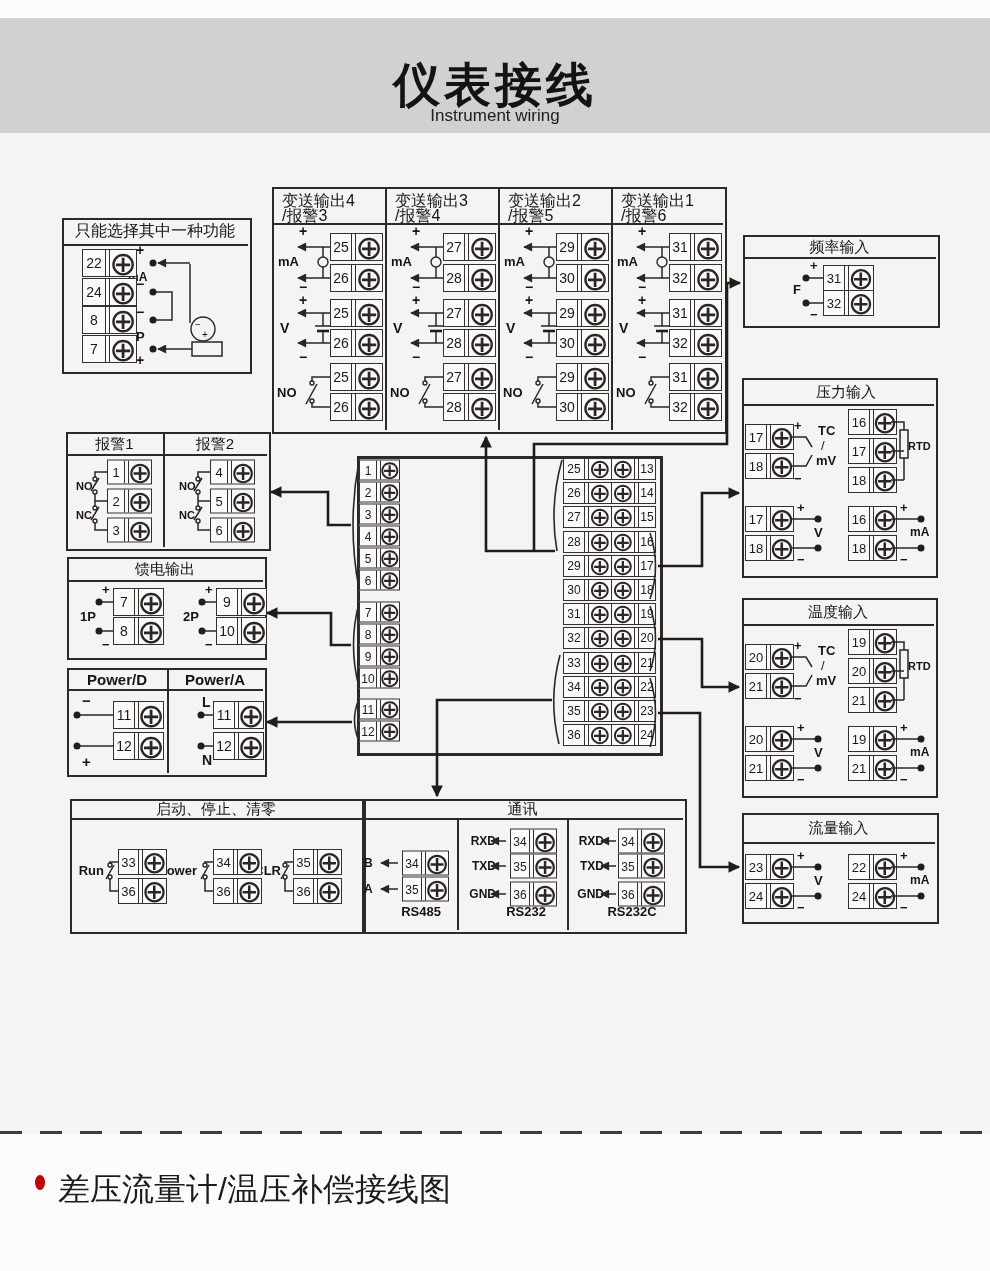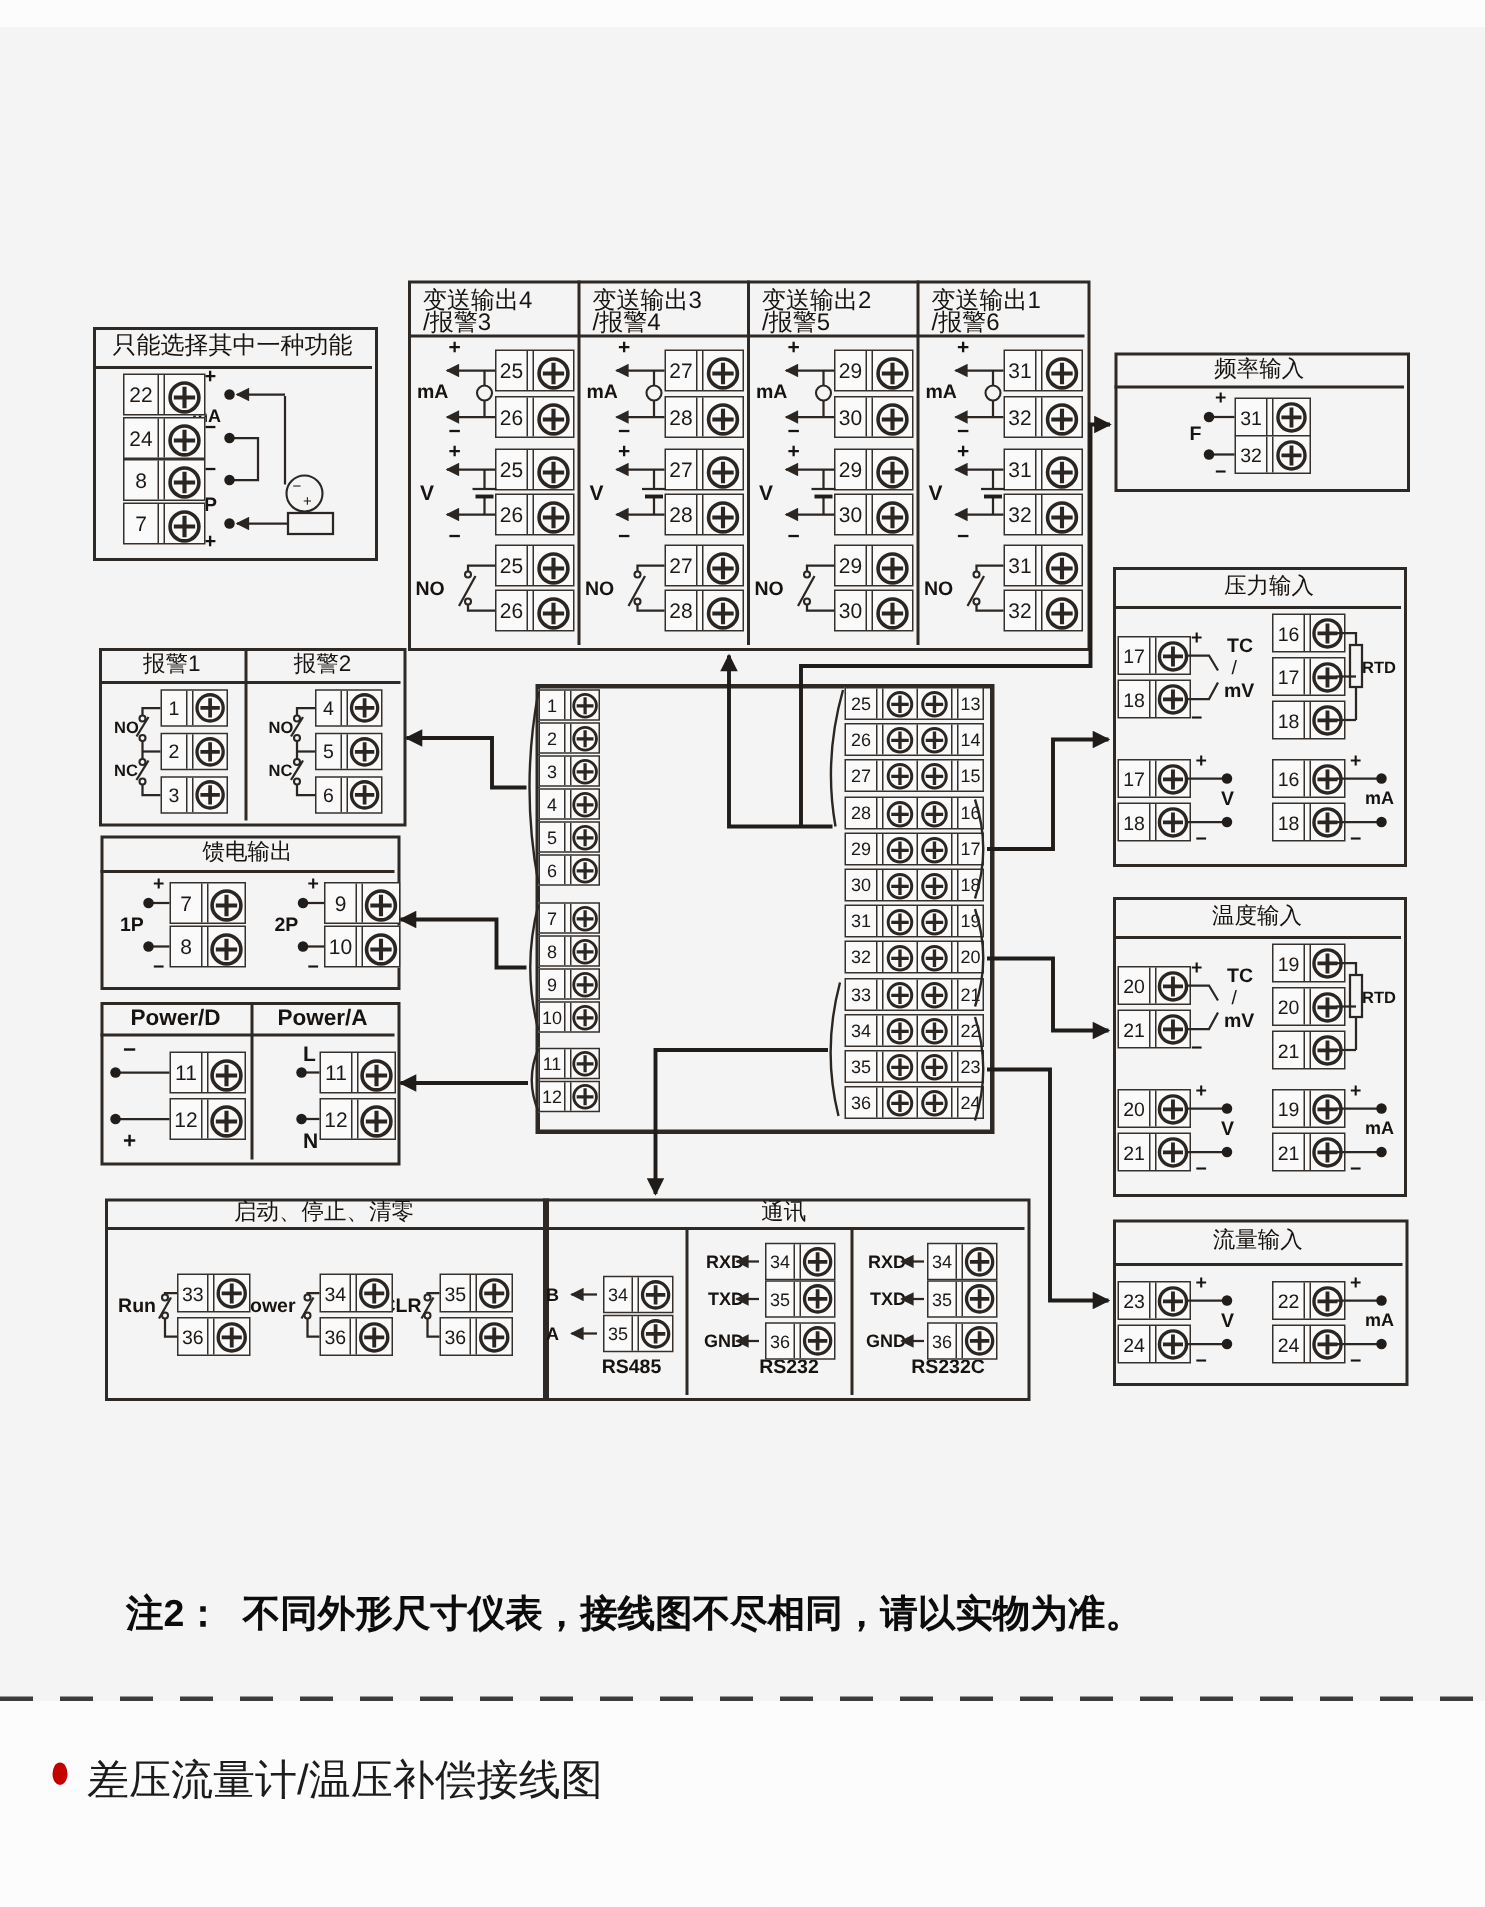--- a/index.html
+++ b/index.html
@@ -27,28 +27,32 @@
 svg .br{stroke:#2b2622;stroke-width:1.6;fill:none;}
 svg .cs{stroke:#2b2622;stroke-width:1.4;fill:none;}
 svg .dt{fill:#211d1a;}
 svg .rr{stroke:#2b2622;stroke-width:1.5;fill:none;}
 .note{position:absolute;font-size:25px;font-weight:700;color:#0c0c0c;white-space:nowrap;}
 .n2gap{margin-left:14px;}
 .dashline{position:absolute;left:0;top:1131px;width:990px;height:3px;
  background:repeating-linear-gradient(90deg,#3c3c3c 0 22px,transparent 22px 40px);}
 .footer-bg{position:absolute;left:0;top:1134px;width:990px;height:137px;background:#fcfcfc;}
 .reddot{position:absolute;left:35px;top:1175px;width:10px;height:15px;border-radius:50%;background:#c40000;}
-.foot-head{position:absolute;left:58px;top:1168px;font-size:28px;font-weight:400;color:#1c1c1c;white-space:nowrap;}
+.foot-head{position:absolute;left:58px;top:1168px;font-size:32px;font-weight:400;color:#1c1c1c;white-space:nowrap;}
 .foot-cap{position:absolute;left:58px;top:1221px;font-size:23px;font-weight:700;color:#0c0c0c;white-space:nowrap;}
 </style>
 </head>
 <body>
 
 <div id="page">
   <div class="topstrip"></div>
+  <div class="band">
+    <div class="h-title">仪表接线</div>
+    <div class="h-sub">Instrument wiring</div>
+  </div>
   <div id="diagram">
       <div class="dbox" style="left: 62px; top: 218px; width: 186px; height: 152px; border-width: 2px;"></div>
       <div class="dbox" style="left: 272px; top: 187px; width: 451px; height: 243px; border-width: 2px;"></div>
       <div class="dbox" style="left: 743px; top: 235px; width: 193px; height: 89px; border-width: 2px;"></div>
       <div class="dbox" style="left: 742px; top: 378px; width: 192px; height: 196px; border-width: 2px;"></div>
       <div class="dbox" style="left: 742px; top: 598px; width: 192px; height: 196px; border-width: 2px;"></div>
       <div class="dbox" style="left: 742px; top: 813px; width: 193px; height: 107px; border-width: 2px;"></div>
       <div class="dbox" style="left: 66px; top: 432px; width: 201px; height: 115px; border-width: 2px;"></div>
       <div class="dbox" style="left: 67px; top: 557px; width: 196px; height: 99px; border-width: 2px;"></div>
       <div class="dbox" style="left: 67px; top: 668px; width: 196px; height: 105px; border-width: 2px;"></div>
@@ -943,19 +947,18 @@
         <circle class="dt" cx="77" cy="715" r="3.5"></circle>
         <circle class="dt" cx="77" cy="746" r="3.5"></circle>
         <circle class="dt" cx="201" cy="715" r="3.5"></circle>
         <circle class="dt" cx="201" cy="746" r="3.5"></circle>
         <rect class="rr" x="192" y="342" width="30" height="14"></rect>
         <rect class="rr" x="900" y="430" width="8" height="28"></rect>
         <rect class="rr" x="900" y="650" width="8" height="28"></rect>
       </svg>
     </div>
 
-  <div class="note" style="left:84px;top:1059px"><span>注2：</span><span class="n2gap">不同外形尺寸仪表，接线图不尽相同，请以实物为准。</span></div>
 
   <div class="dashline"></div>
   <div class="footer-bg"></div>
   <span class="reddot"></span>
   <div class="foot-head">差压流量计/温压补偿接线图</div>
 </div>
 
 </body></html>

